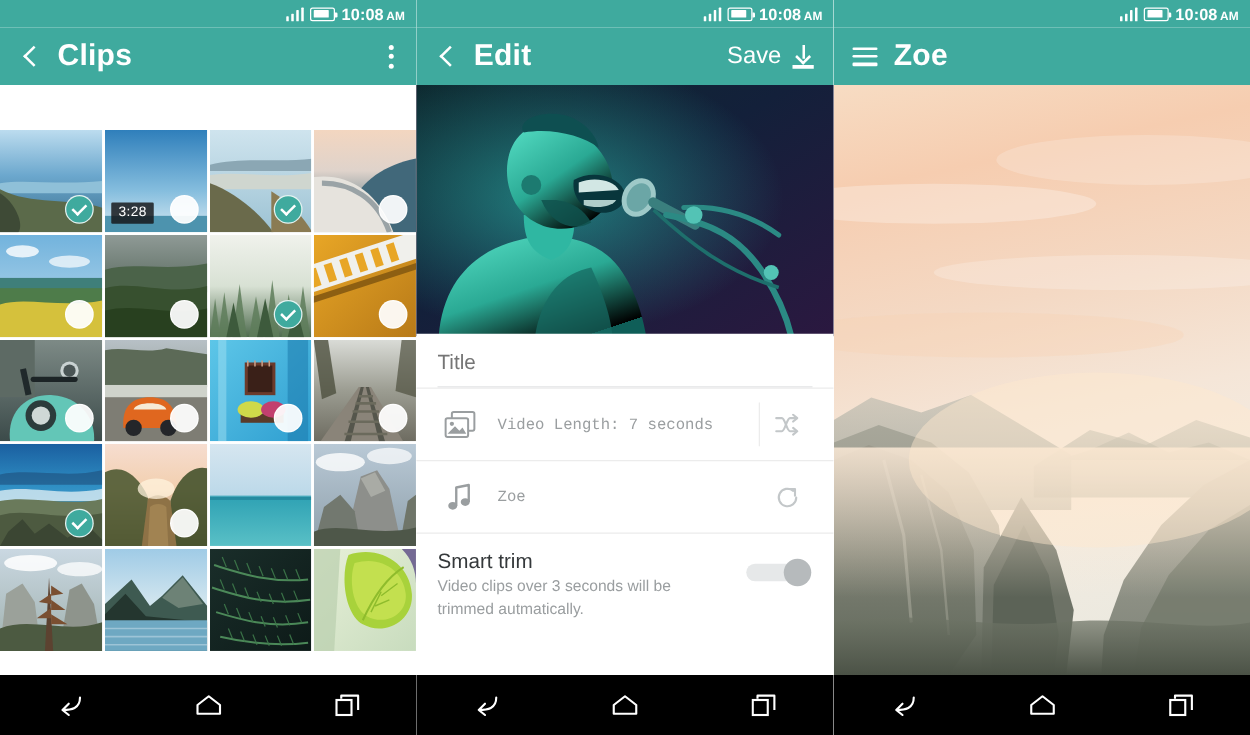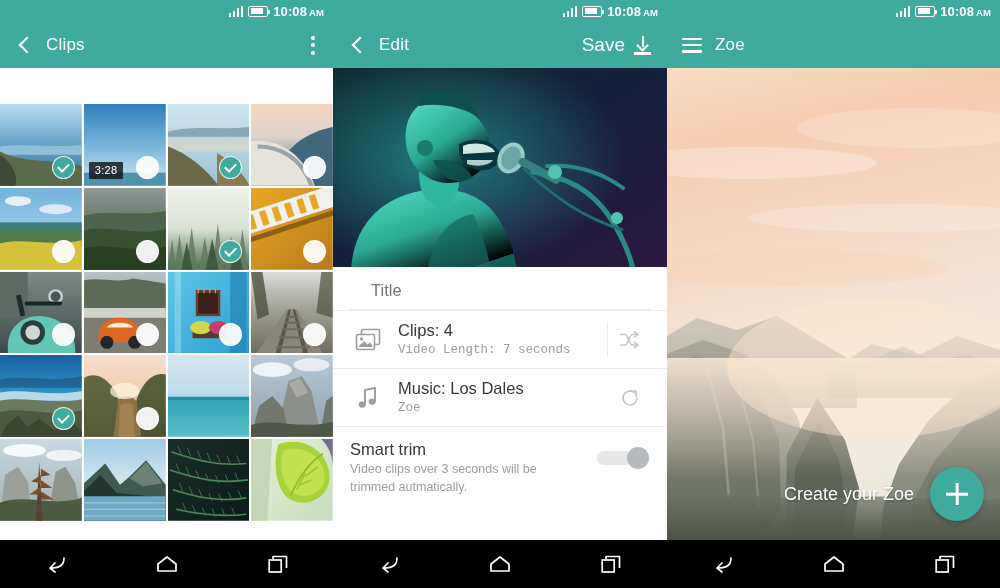--- a/index.html
+++ b/index.html
@@ -25,21 +25,21 @@
   .sb-signal i:nth-child(3){ height:8.5px; }
   .sb-signal i:nth-child(4){ height:11px; }
   .sb-batt{ width:20px; height:11px; border:1.5px solid #fff; border-radius:2px; position:relative; display:flex; align-items:center; padding:1.5px; }
   .sb-batt::after{ content:""; position:absolute; right:-3px; top:3px; width:2px; height:4px; background:#fff; border-radius:0 1px 1px 0; }
   .sb-batt span{ display:block; height:100%; width:80%; background:#fff; border-radius:0.5px; }
   .sb-time{ font-size:13px; font-weight:bold; letter-spacing:.1px; }
   .sb-time .mer{ font-size:9.5px; font-weight:bold; margin-left:2px; }
 
   
   .appbar{ height:46px; background:#3FAA9E; display:flex; align-items:center; padding:0 12px; color:#fff; }
-  .appbar .title{ font-size:17px; font-weight:400; letter-spacing:.2px; }
+  .appbar .title{ font-size:24px; font-weight:700; letter-spacing:.2px; }
   .back-chevron{ width:18px; height:18px; position:relative; margin-right:12px; margin-left:4px; flex:0 0 auto; }
   .back-chevron::before{
     content:""; position:absolute; left:5px; top:3px; width:10px; height:10px;
     border-left:2.4px solid #fff; border-bottom:2.4px solid #fff; transform:rotate(45deg);
   }
   .overflow-dots{ margin-left:auto; display:flex; flex-direction:column; gap:3.5px; padding:6px 6px; }
   .overflow-dots i{ display:block; width:4px; height:4px; border-radius:50%; background:#fff; }
   .hamburger{ width:20px; height:15px; display:flex; flex-direction:column; justify-content:space-between; margin-right:13px; margin-left:3px; }
   .hamburger i{ display:block; height:2.2px; background:#fff; border-radius:1px; }
   .save-group{ margin-left:auto; display:flex; align-items:center; gap:9px; padding-right:4px; }
@@ -83,21 +83,21 @@
     display:flex; align-items:center; justify-content:space-around; }
   .navbar .nb{ width:46px; height:34px; display:flex; align-items:center; justify-content:center; }
 
   
   .hero{ position:relative; width:100%; height:201px; overflow:hidden; background:#1d1430; }
   .sheet{ position:absolute; left:0; top:267px; right:0; bottom:48px; background:#fff; }
 
   .title-row{ padding:14px 17px 0 17px; }
   .title-field{
     font-size:16.5px; color:#8d9193; border:none; outline:none; width:100%;
-    background:transparent; font-family:"Liberation Sans", sans-serif; padding-bottom:9px;margin-left:21px;
+    background:transparent; font-family:"Liberation Sans", sans-serif; padding-bottom:9px;
   }
   .title-underline{ height:1px; background:#e2e4e5; margin:0 17px; }
 
   .list-item{
     display:flex; align-items:center; min-height:58px; padding:0 14px 0 16px;
     border-top:1px solid #ececec; position:relative;
   }
   .list-item:first-of-type{ border-top:1px solid #ececec; }
   .li-icon{ width:38px; flex:0 0 38px; display:flex; align-items:center; justify-content:center; color:#9a9ea0; }
   .li-text{ flex:1; padding-left:11px; }
@@ -618,42 +618,40 @@
           <div class="list-item">
             <div class="li-icon">
               <svg width="26" height="24" viewBox="0 0 26 24">
                 <rect x="6.5" y="1.5" width="18" height="15" rx="1.5" fill="none" stroke="currentColor" stroke-width="1.6"></rect>
                 <rect x="1.5" y="6.5" width="18" height="15" rx="1.5" fill="#fff" stroke="currentColor" stroke-width="1.6"></rect>
                 <circle cx="6.5" cy="11" r="1.7" fill="currentColor"></circle>
                 <path d="M3 19 L9 13 L12.5 16.5 L15 14 L18 19 Z" fill="currentColor"></path>
               </svg>
             </div>
             <div class="li-text">
-              <div class="li-primary">Clips: 4</div>
               <div class="li-secondary">Video Length: 7 seconds</div>
             </div>
             <div class="li-action with-sep">
               <svg width="22" height="18" viewBox="0 0 22 18">
                 <path d="M1 3.5 L5.5 3.5 C8 3.5 9.5 14 12 14 L17 14" fill="none" stroke="currentColor" stroke-width="1.7" stroke-linecap="round"></path>
                 <path d="M1 14 L5.5 14 C8 14 9.5 3.5 12 3.5 L17 3.5" fill="none" stroke="currentColor" stroke-width="1.7" stroke-linecap="round"></path>
                 <path d="M14.5 0.8 L17.8 3.5 L14.5 6.2" fill="none" stroke="currentColor" stroke-width="1.7" stroke-linecap="round" stroke-linejoin="round"></path>
                 <path d="M14.5 11.3 L17.8 14 L14.5 16.7" fill="none" stroke="currentColor" stroke-width="1.7" stroke-linecap="round" stroke-linejoin="round"></path>
               </svg>
             </div>
           </div>
           <div class="list-item">
             <div class="li-icon">
               <svg width="22" height="24" viewBox="0 0 22 24">
                 <path d="M8 18.5 L8 4 L18 2 L18 15.5" fill="none" stroke="currentColor" stroke-width="1.9" stroke-linejoin="round"></path>
                 <ellipse cx="5.2" cy="18.6" rx="3.6" ry="3.1" fill="currentColor"></ellipse>
                 <ellipse cx="15.2" cy="15.6" rx="3.6" ry="3.1" fill="currentColor"></ellipse>
               </svg>
             </div>
             <div class="li-text">
-              <div class="li-primary">Music: Los Dales</div>
               <div class="li-secondary">Zoe</div>
             </div>
             <div class="li-action">
               <svg width="22" height="22" viewBox="0 0 22 22">
                 <path d="M18 11 A7 7 0 1 1 15.6 5.7" fill="none" stroke="currentColor" stroke-width="1.7" stroke-linecap="round"></path>
                 <path d="M11.5 4.2 L17 4.2 L17 9.5" fill="none" stroke="currentColor" stroke-width="1.7" stroke-linecap="round" stroke-linejoin="round"></path>
               </svg>
             </div>
           </div>
         </div>
@@ -771,24 +769,20 @@
         <path d="M333 336 L300 356 L268 392 L246 434 L240 472 L333 472 Z" fill="#747a6c" opacity="0.85"></path>
 
         <rect x="0" y="290" width="333" height="120" fill="url(#haze)"></rect>
 
         <path d="M0 430 C60 418, 120 436, 180 430 C240 424, 290 438, 333 430 L333 472 L0 472 Z" fill="url(#forest)"></path>
 
         <ellipse cx="210" cy="300" rx="150" ry="70" fill="#ffe9cf" opacity="0.45"></ellipse>
       </svg>
     </div>
 
-    <div class="create-row">
-      <div class="create-label">Create your Zoe</div>
-      <div class="fab"></div>
-    </div>
 
     <div class="navbar">
       <div class="nb">
         <svg width="23" height="18" viewBox="0 0 23 18">
             <path d="M20 3 C20 12, 13 13, 6 13 M6 13 L11 8 M6 13 L11 17" fill="none" stroke="#fff" stroke-width="1.7" stroke-linecap="round" stroke-linejoin="round"></path>
           </svg>
       </div>
       <div class="nb">
         <svg width="22" height="18" viewBox="0 0 22 18">
             <path d="M2 16 L2 9 L11 2 L20 9 L20 16 Z" fill="none" stroke="#fff" stroke-width="1.7" stroke-linejoin="round"></path>

